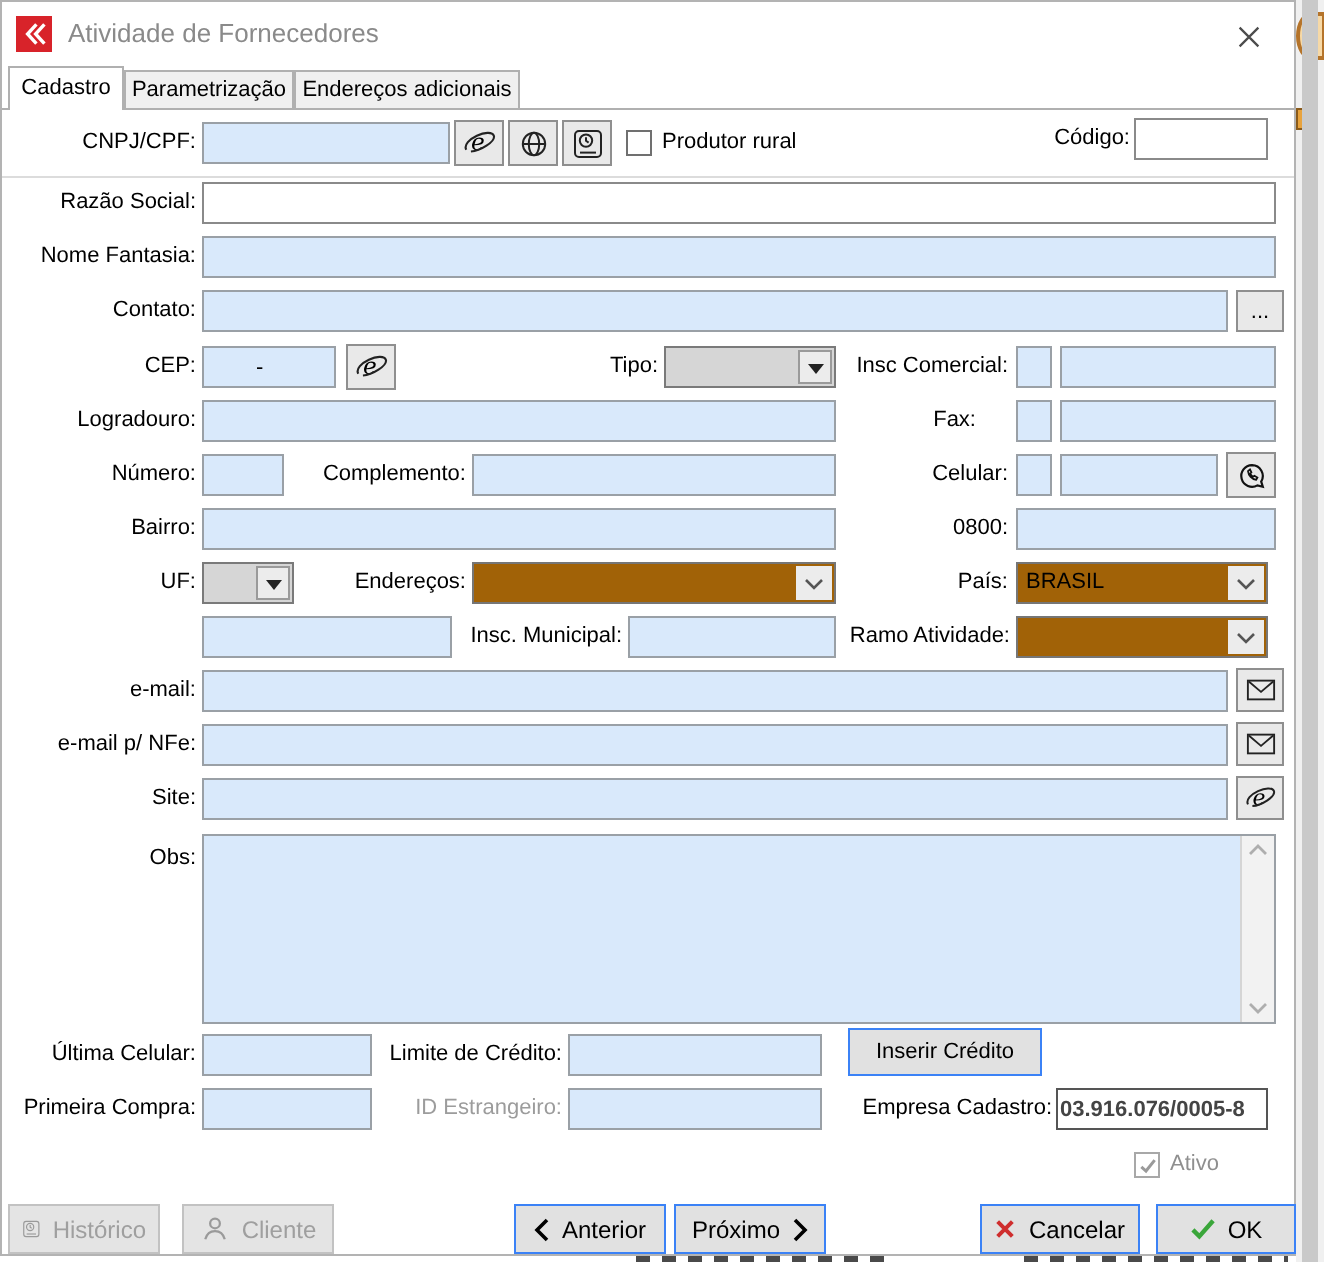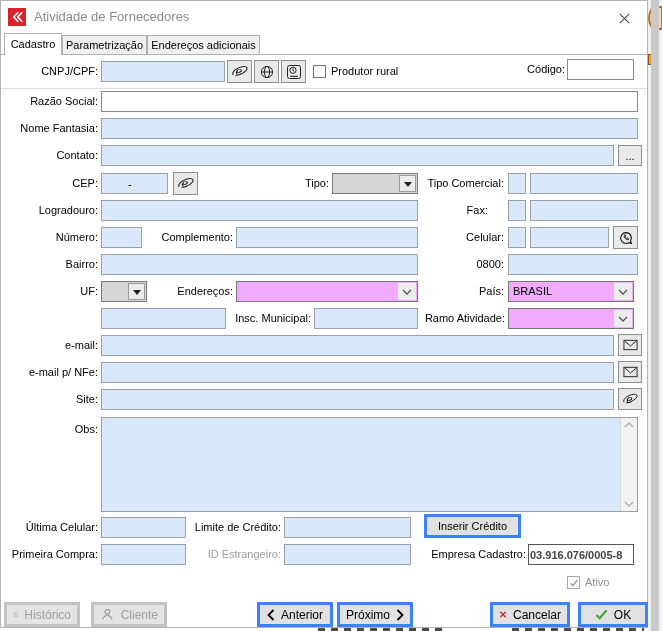--- a/index.html
+++ b/index.html
@@ -31,32 +31,32 @@
   
   .tbtn{position:absolute;box-sizing:border-box;background:#e9e9e9;border:1px solid #8f8f8f;display:flex;align-items:center;justify-content:center;cursor:pointer;padding:0}
   .tbtn svg{display:block}
 
   
   .ccombo{position:absolute;box-sizing:border-box;height:21px;background:#d6d6d6;border:1px solid #7a7a7a;cursor:pointer}
   .ccombo .drop{position:absolute;right:1px;top:1px;width:17px;height:17px;background:#ececec;border:1px solid #9a9a9a;box-sizing:border-box;display:flex;align-items:center;justify-content:center}
   .tri{width:0;height:0;border:4px solid transparent;border-top:5px solid #222;margin-top:5px}
 
   
-  .mcombo{position:absolute;box-sizing:border-box;height:21px;background:#f0abfc;border:1px solid #767676;cursor:pointer}
+  .mcombo{position:absolute;box-sizing:border-box;height:21px;background:#a16207;border:1px solid #767676;cursor:pointer}
   .mcombo .val{position:absolute;left:4px;top:0;line-height:19px;font-size:11px;color:#000;white-space:nowrap}
   .mcombo .chev{position:absolute;right:1px;top:1px;bottom:1px;width:18px;background:#ececec;display:flex;align-items:center;justify-content:center}
 
   
   .cb{position:absolute;width:13px;height:13px;background:#fff;border:1px solid #707070;box-sizing:border-box;cursor:pointer;display:flex;align-items:center;justify-content:center}
   .cb.dis{border-color:#a8a8a8;cursor:default}
   .cb-lbl{position:absolute;height:21px;line-height:21px;font-size:11px;color:#000;white-space:nowrap}
   .cb-lbl.dis{color:#8f8f8f}
 
   
-  .btn{position:absolute;height:25px;box-sizing:border-box;background:#e1e1e1;border:3px solid #3b82f6;font-size:12px;color:#000;display:flex;align-items:center;justify-content:center;gap:6px;cursor:pointer;font-family:"Liberation Sans",sans-serif}
+  .btn{position:absolute;height:25px;box-sizing:border-box;background:#e1e1e1;border:1px solid #3b82f6;font-size:12px;color:#000;display:flex;align-items:center;justify-content:center;gap:6px;cursor:pointer;font-family:"Liberation Sans",sans-serif}
   .btn.dis{color:#9f9f9f;background:#e4e4e4;border-color:#c2c2c2;cursor:default}
   .btn.small{font-size:11px;height:24px}
 
   
   .bg-right{position:absolute;left:648px;top:0;width:14px;height:631px;background:#f0f0f0;overflow:hidden}
   .bg-scroll{position:absolute;left:3px;top:0;width:8px;height:631px;background:#c9c9c9}
   .bg-frag1{position:absolute;left:0;top:6px;width:11px;height:20px;border:2px solid #b5742a;border-radius:50% 0 0 50%;background:#f7d9a6}
   .bg-frag2{position:absolute;left:0;top:54px;width:7px;height:9px;background:#e8a33d;border:1px solid #8a5a1a}
   .bg-bottom{position:absolute;left:0;top:628px;width:648px;height:3px;background:#fff}
   .dash{position:absolute;top:0;height:3px;background:repeating-linear-gradient(90deg,#4a4a4a 0 7px,transparent 7px 13px)}
@@ -134,21 +134,21 @@
           <text x="4.2" y="11.5" font-size="11" font-family="DejaVu Serif,serif" font-style="italic">e</text>
           <path d="M2 11.2 C-0.5 6.5 13.5 0.5 15 4.6 C15.8 7.4 8.5 11.8 4.2 12" fill="none" stroke="#222" stroke-width="1"></path>
         </svg>
     </button>
     <span class="lbl" style="left:258px;top:172px;width:70px">Tipo:</span>
     <div class="ccombo" style="left:331px;top:172px;width:86px">
       <span class="drop">
           <span class="tri"></span>
         </span>
     </div>
-    <span class="lbl" style="left:408px;top:172px;width:95px">Tipo Comercial:</span>
+    <span class="lbl" style="left:408px;top:172px;width:95px">Insc Comercial:</span>
     <input class="fld" style="left: 507px; top: 172px; width: 18px;" value="">
     <input class="fld" style="left: 529px; top: 172px; width: 108px;" value="">
 
     <span class="lbl" style="left:2px;top:199px;width:95px">Logradouro:</span>
     <input class="fld" style="left: 100px; top: 199px; width: 317px;" value="">
     <span class="lbl" style="left:392px;top:199px;width:95px">Fax:</span>
     <input class="fld" style="left: 507px; top: 199px; width: 18px;" value="">
     <input class="fld" style="left: 529px; top: 199px; width: 108px;" value="">
 
     <span class="lbl" style="left:2px;top:226px;width:95px">Número:</span>

